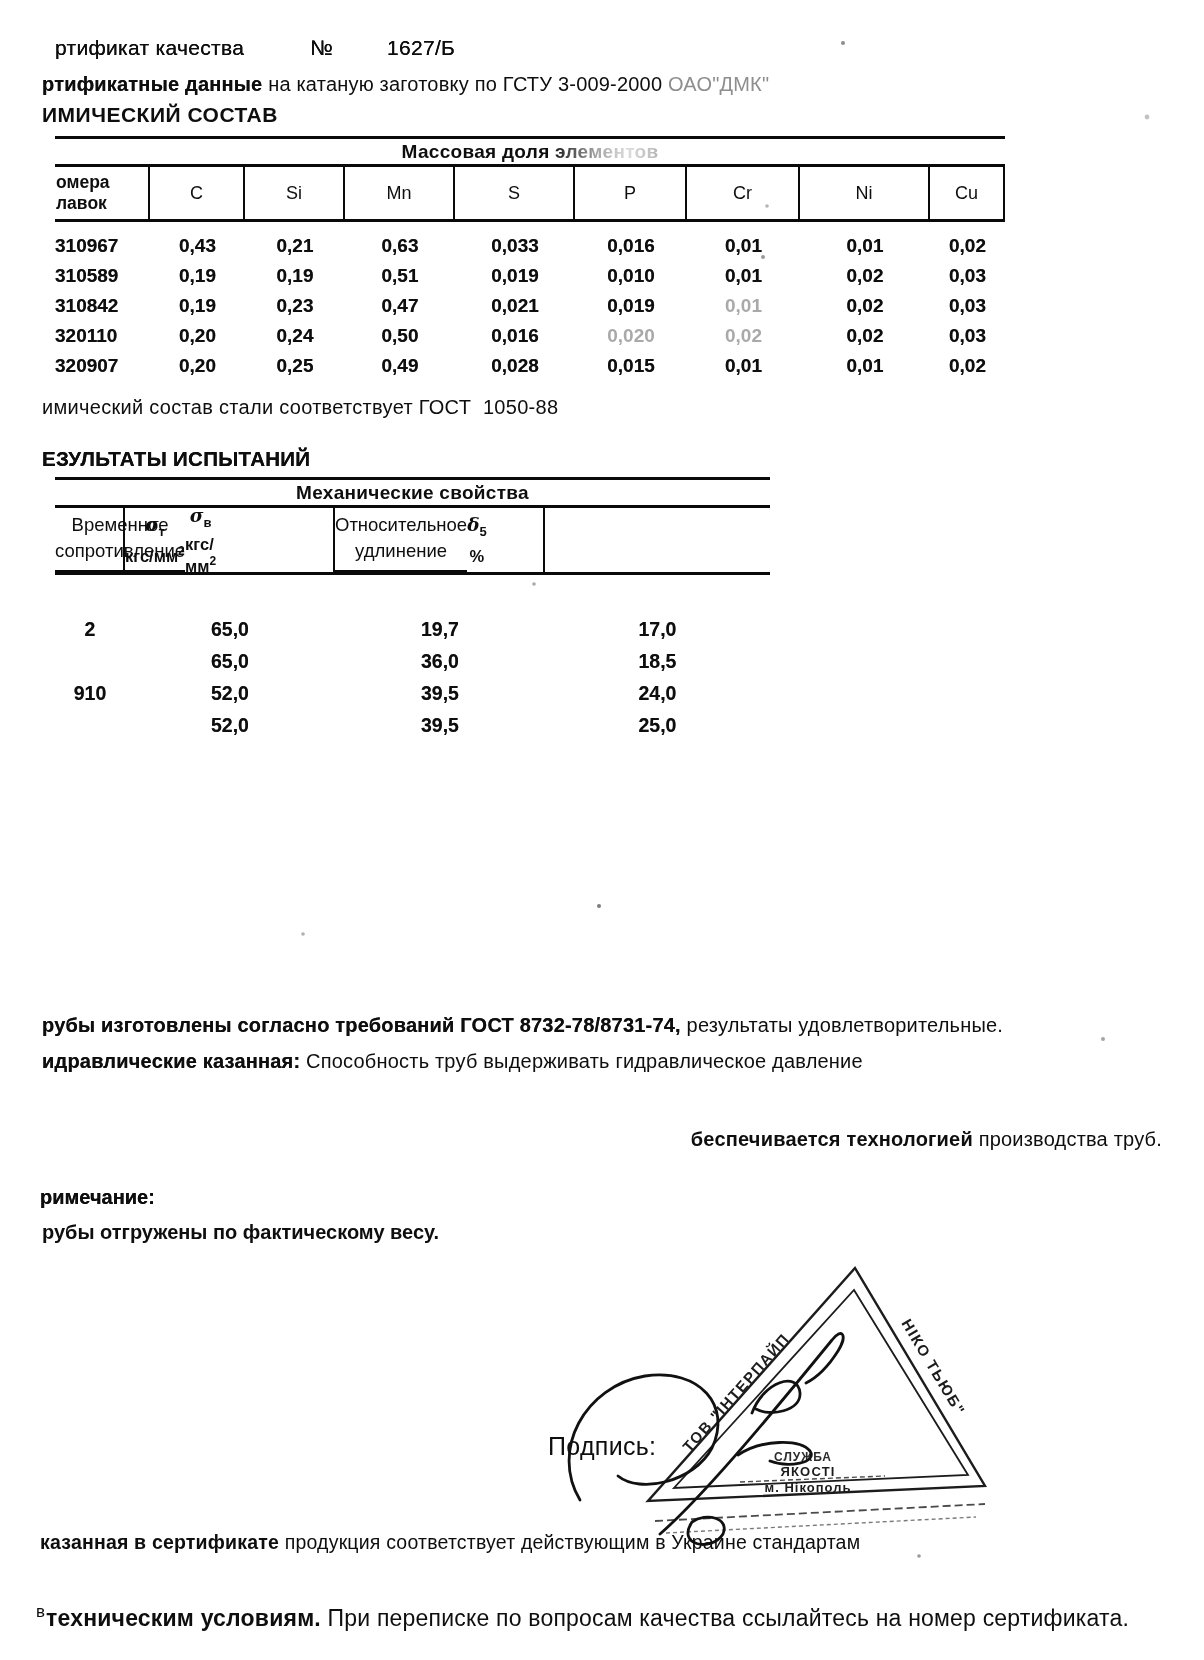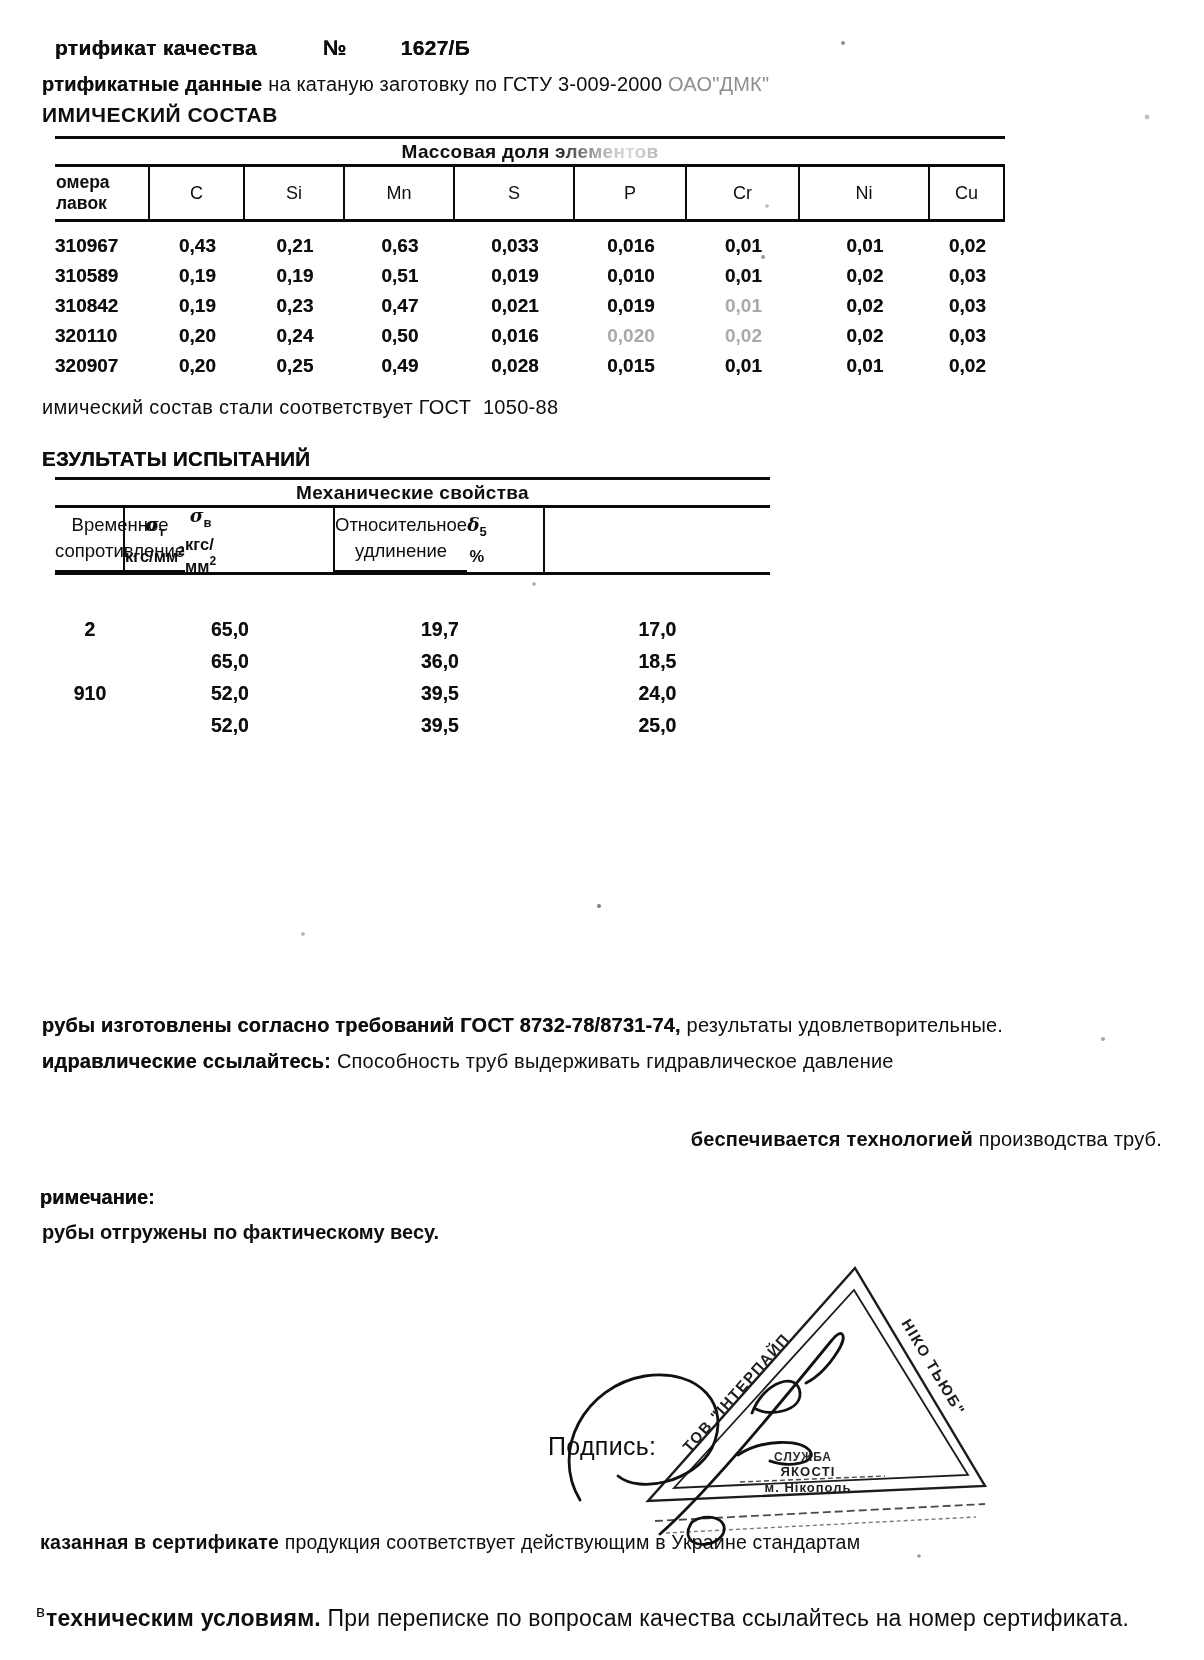--- a/index.html
+++ b/index.html
@@ -7,21 +7,21 @@
     width:1204px; height:1660px; background:#ffffff;
     font-family:"Liberation Sans","DejaVu Sans",sans-serif; color:#0e0e0e;
     -webkit-font-smoothing:antialiased;
   }
   .page { position:relative; width:1204px; height:1660px; overflow:hidden; background:#fff; }
   .abs { position:absolute; }
   .b { font-weight:700; }
   .ink { text-shadow:0 0 .45px rgba(0,0,0,.75); }
 
   
-  .cert-line { left:55px; top:36px; font-size:21px; font-weight:700; letter-spacing:.3px; text-shadow:0 0 .5px #000; }
+  .cert-line { left:55px; top:36px; font-size:21px; font-weight:400; letter-spacing:.3px; text-shadow:0 0 .5px #000; }
   .cert-line .num-sign { margin-left:66px; }
   .cert-line .cert-no  { margin-left:54px; }
   .subtitle { left:42px; top:73px; font-size:20px; letter-spacing:.2px; }
   .subtitle .faded-tail { color:#8e8e8e; }
   .section-title { left:42px; top:103px; font-size:21px; font-weight:700; letter-spacing:.5px; }
 
   
   .chem-table { left:55px; top:136px; width:950px; }
   .tcaption {
     border-top:3px solid #0a0a0a; border-bottom:3px solid #0a0a0a;
@@ -231,21 +231,21 @@
           <span>39,5</span>
           <span>25,0</span>
         </div>
       </div>
   </div>
 
   <div class="abs pline l1">
     <span class="b ink">рубы изготовлены согласно требований ГОСТ 8732-78/8731-74,</span><span> результаты удовлетворительные.</span>
   </div>
   <div class="abs pline l2">
-    <span class="b ink">идравлические ссылайтесь:</span><span> Способность труб выдерживать гидравлическое давление</span>
+    <span class="b ink">идравлические казанная:</span><span> Способность труб выдерживать гидравлическое давление</span>
   </div>
   <div class="abs pline l3">
     <span class="b">беспечивается технологией</span><span> производства труб.</span>
   </div>
   <div class="abs note-label">римечание:</div>
   <div class="abs note-text">рубы отгружены по фактическому весу.</div>
 
   <div class="abs sign-label">Подпись:</div>
 
   <svg class="abs stamp-svg" width="470" height="330" viewBox="0 0 470 330" xmlns="http://www.w3.org/2000/svg">

